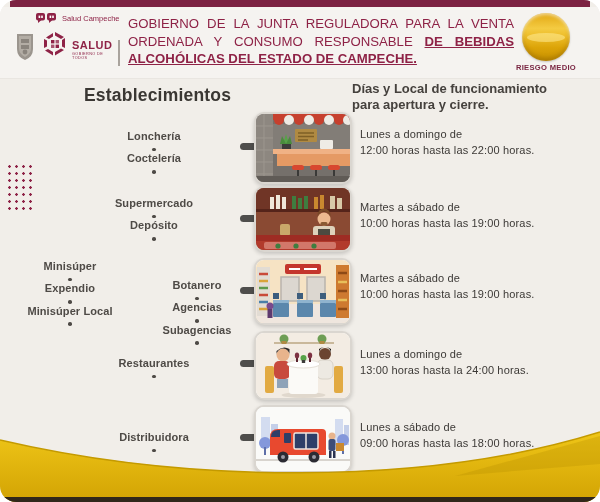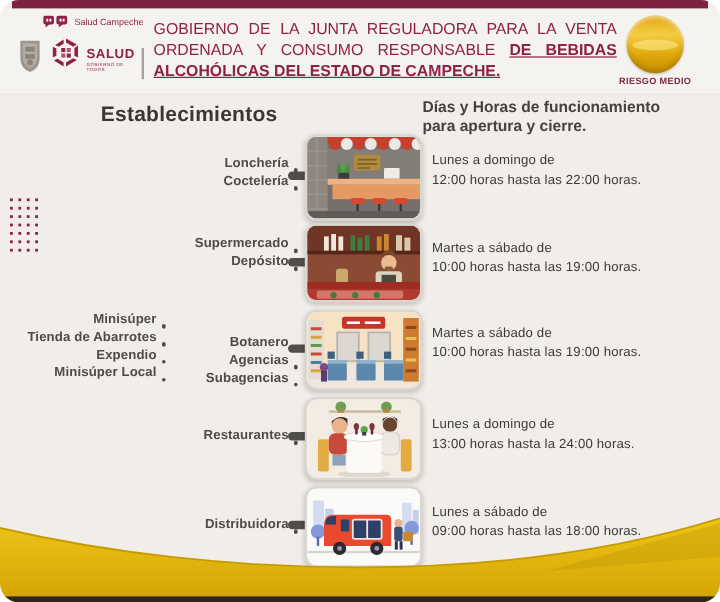--- a/index.html
+++ b/index.html
@@ -33,22 +33,22 @@
 
   
   .left-heading{position:absolute;left:84px;top:85px;font-size:17.5px;font-weight:bold;color:#3A3733;letter-spacing:.2px;}
   .right-heading{position:absolute;left:352px;top:81px;font-size:13px;font-weight:bold;color:#45413D;line-height:15.5px;}
 
   
   .dots{position:absolute;left:6px;top:163px;width:28px;height:49px;
     background-image:radial-gradient(circle,#8E2246 1.1px,transparent 1.5px);background-size:7px 7px;}
 
   
-  .label-line{display:flex;justify-content:flex-end;align-items:flex-end;gap:4px;
-    font-size:11px;font-weight:bold;color:#4E4A46;line-height:14.8px;letter-spacing:.1px;white-space:nowrap;}
+  .label-line{display:flex;justify-content:flex-end;align-items:center;gap:4px;
+    font-size:11px;font-weight:bold;color:#4E4A46;line-height:14.8px;letter-spacing:.1px;white-space:nowrap;flex-direction:column;}
   .dot{width:3.5px;height:3.5px;border-radius:50%;background:#4E4A46;flex:0 0 auto;}
   .connector{position:absolute;width:19px;height:7px;background:#4F4E4C;border-radius:3.5px;}
   .figure{position:absolute;left:254px;width:98px;border-radius:10px;border:2px solid #DAD6D0;
     overflow:hidden;background:#fff;box-shadow:0 2px 4px rgba(0,0,0,.18);}
   .figure svg{display:block;}
   .sched{position:absolute;left:360px;font-size:11px;color:#3C3936;line-height:16px;letter-spacing:.15px;}
 
   .bottom-curve{position:absolute;left:0;bottom:0;width:600px;height:78px;}
 </style>
 </head>
@@ -104,21 +104,21 @@
       <div class="jline"><span>ORDENADA Y CONSUMO RESPONSABLE</span> <span class="b">DE BEBIDAS</span></div>
       <div class="b">ALCOHÓLICAS DEL ESTADO DE CAMPECHE.</div>
     </div>
 
     <div class="risk-circle"></div>
     <div class="risk-band"></div>
     <div class="risk-label">RIESGO MEDIO</div>
 
     <div class="left-heading">Establecimientos</div>
     <div class="right-heading">
-      <div>Días y Horas de funcionamiento</div>
+      <div>Días y Local de funcionamiento</div>
       <div>para apertura y cierre.</div>
     </div>
 
     <div class="dots"></div>
 
     <div style="position:absolute;left:60px;top:129px;width:188px;">
       <div class="label-line">
           <span>Lonchería</span>
           <span class="dot"></span>
         </div>
@@ -234,24 +234,20 @@
       </svg>
     </div>
     <div class="sched" style="top:199px;">
       <div>Martes a sábado de</div>
       <div>10:00 horas hasta las 19:00 horas.</div>
     </div>
 
     <div style="position:absolute;left:2px;top:259px;width:136px;">
       <div class="label-line">
           <span>Minisúper</span>
-          <span class="dot"></span>
-        </div>
-      <div class="label-line">
-          <span>Tienda de Abarrotes</span>
           <span class="dot"></span>
         </div>
       <div class="label-line">
           <span>Expendio</span>
           <span class="dot"></span>
         </div>
       <div class="label-line">
           <span>Minisúper Local</span>
           <span class="dot"></span>
         </div>

